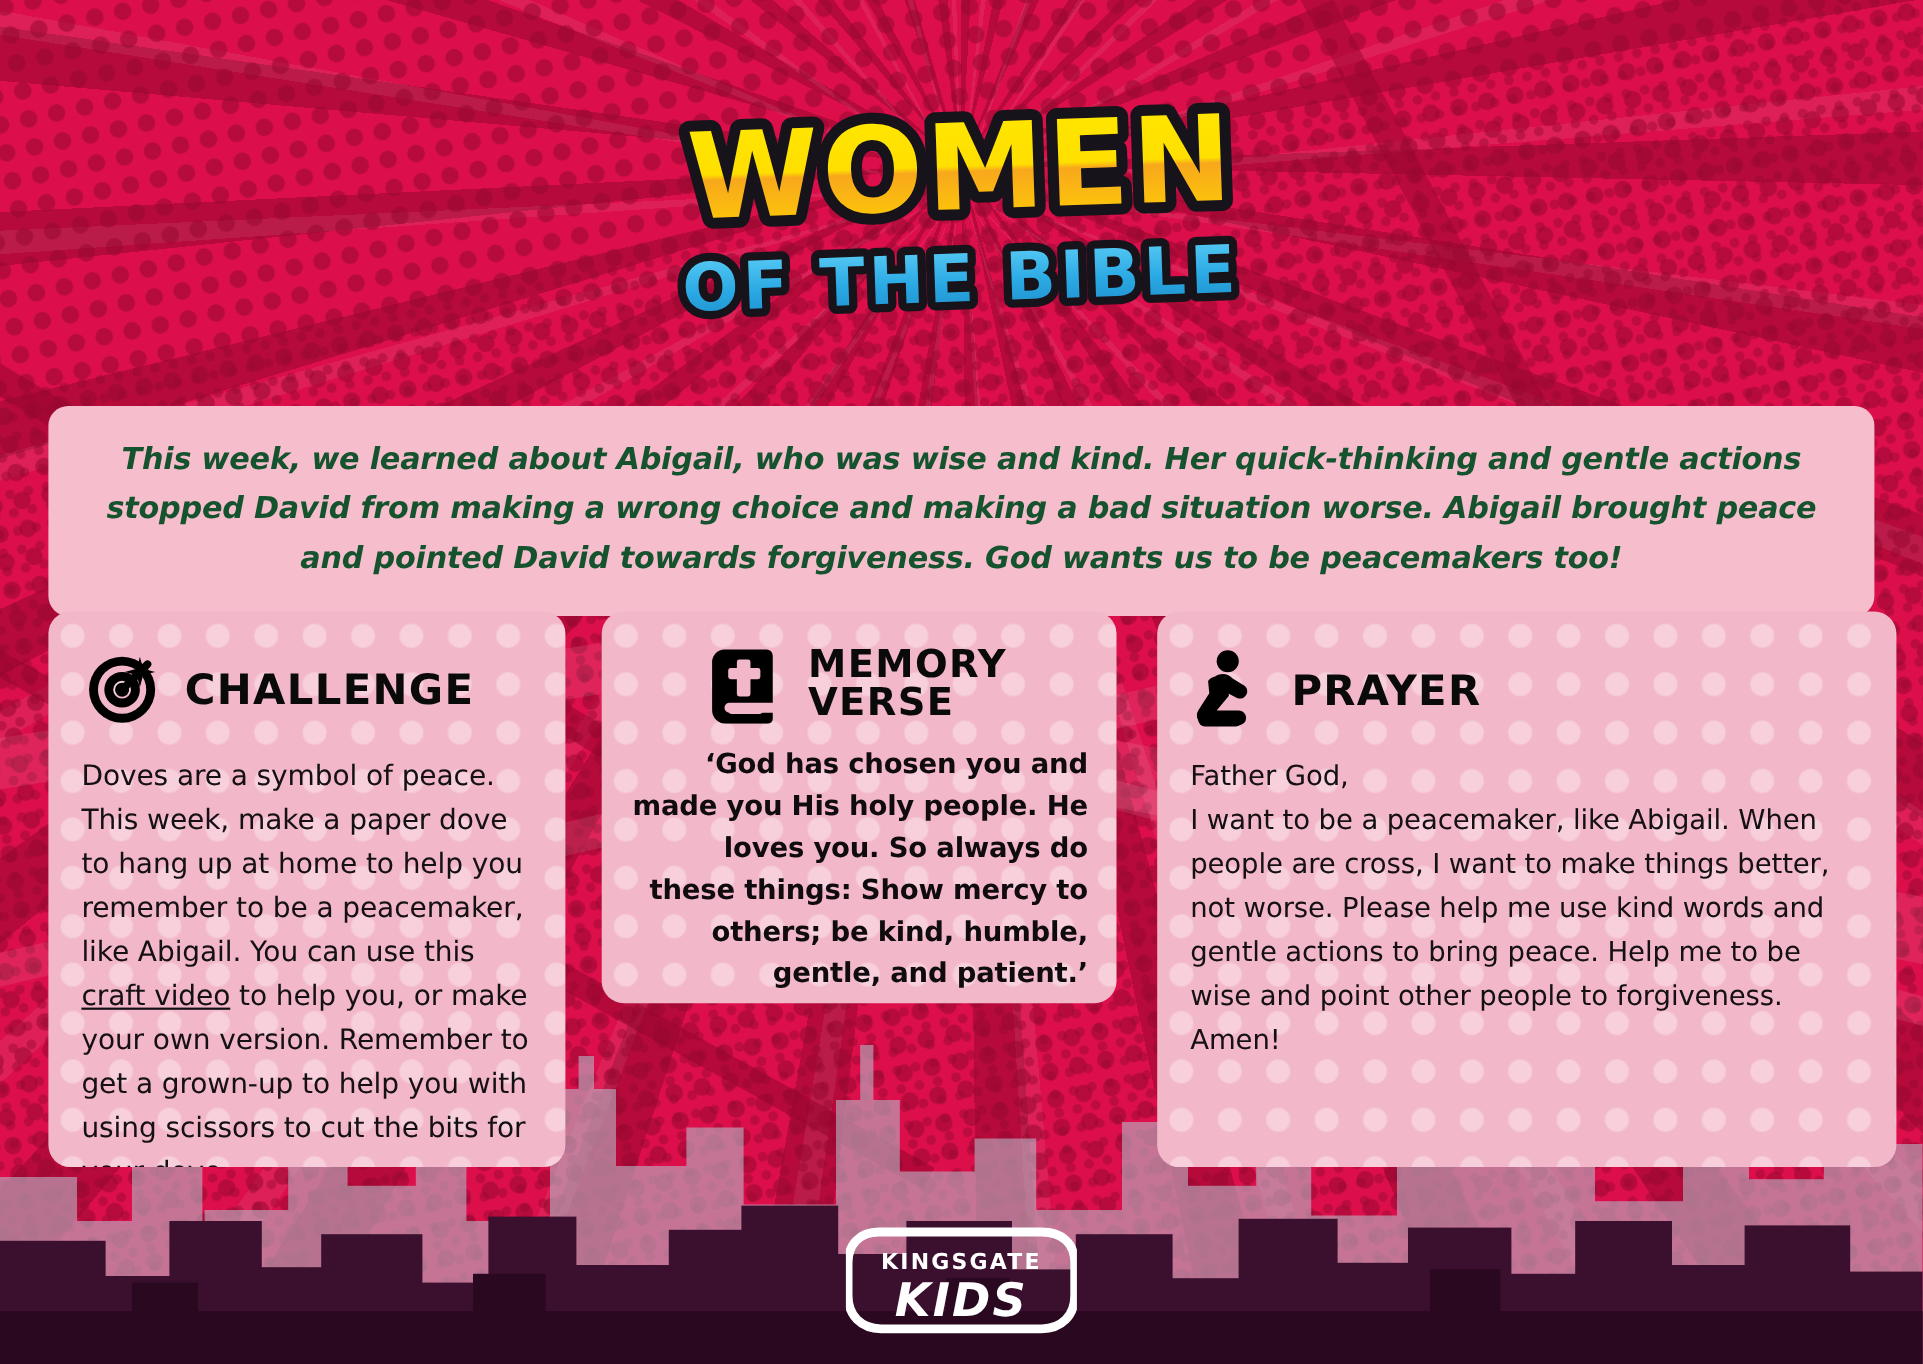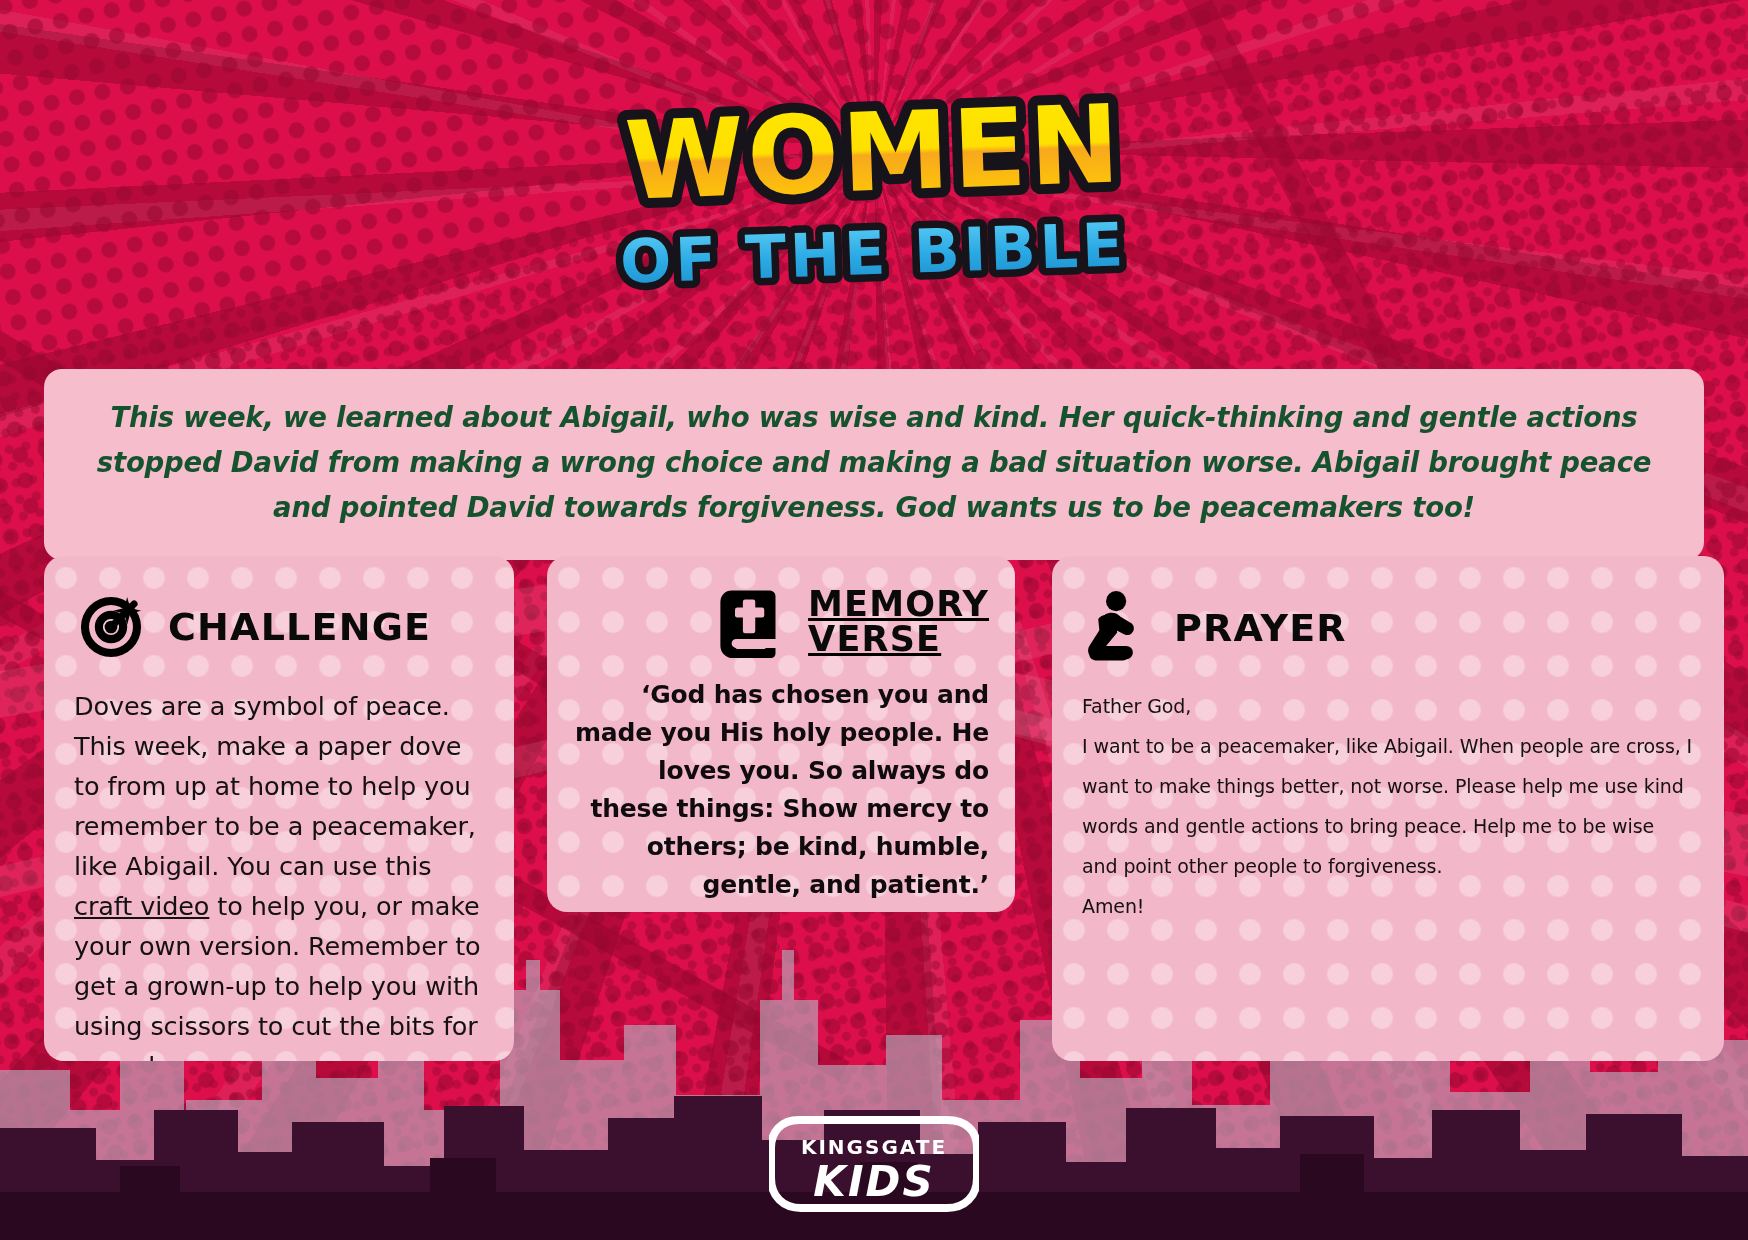--- a/index.html
+++ b/index.html
@@ -83,41 +83,41 @@
   #card-prayer{left:1052px;top:556px;width:672px;height:505px;padding:34px 30px 26px;}
 
   .card-head{display:flex;align-items:center;gap:20px;}
   .card-head .ico{flex:0 0 auto;display:flex;align-items:center;justify-content:center;}
   .card-title{
     font-family:"DejaVu Sans", sans-serif;
     font-weight:bold;color:#0a0a0a;
     font-size:38px;line-height:1.02;letter-spacing:1.2px;
     text-transform:uppercase;
   }
-  #card-verse .card-head{justify-content:flex-end;gap:22px;text-decoration:underline;}
+  #card-verse .card-head{justify-content:center;gap:22px;}
   #card-verse .card-title{font-size:35px;line-height:1.0;}
   #card-prayer .card-head{gap:26px;}
 
   .body-txt{
     margin-top:22px;color:#141014;
     font-family:"DejaVu Sans", sans-serif;
     font-size:25.5px;line-height:40px;letter-spacing:-0.1px;
   }
   .body-txt .lnk{}
 
   .verse-txt{
     margin-top:18px;text-align:right;color:#0f0b0e;
     font-family:"DejaVu Sans", sans-serif;
     font-weight:bold;font-size:25px;line-height:38px;letter-spacing:-0.2px;
   }
 
   .prayer-txt{
     margin-top:20px;color:#141014;
     font-family:"DejaVu Sans", sans-serif;
-    font-size:19px;line-height:40px;letter-spacing:-0.1px;
+    font-size:25px;line-height:40px;letter-spacing:-0.1px;
     white-space:pre-line;
   }
 
   
   .kgk{position:absolute;left:50%;bottom:20px;transform:translateX(-50%);}
 </style>
 </head>
 <body>
 
 <div class="bg">
@@ -245,21 +245,21 @@
             <path d="M32 6a26 26 0 1 0 0 52 26 26 0 0 0 0-52zm0 7a19 19 0 1 1 0 38 19 19 0 0 1 0-38z"></path>
             <path d="M32 18a14 14 0 1 0 0 28 14 14 0 0 0 0-28zm0 7a7 7 0 1 1 0 14 7 7 0 0 1 0-14z"></path>
             <circle cx="32" cy="32" r="5.5"></circle>
             <path d="M32 32 52 12" stroke="#000" stroke-width="6" stroke-linecap="round" fill="none"></path>
             <path d="M46 6l2.5 9.5L58 18l-9.5 2.5L46 30l-2.5-9.5L34 18l9.5-2.5z"></path>
           </svg>
         </span>
         <span class="card-title">CHALLENGE</span>
       </div>
       <div class="body-txt">
-        <span>Doves are a symbol of peace. This week, make a paper dove to from up at home to help you remember to be a peacemaker, like Abigail. You can use this </span><a class="lnk" href="#" style="color:inherit">craft video</a><span> to help you, or make your own version. Remember to get a grown-up to help you with using scissors to cut the bits for your dove.</span>
+        <span>Doves are a symbol of peace. This week, make a paper dove to hang up at home to help you remember to be a peacemaker, like Abigail. You can use this </span><a class="lnk" href="#" style="color:inherit">craft video</a><span> to help you, or make your own version. Remember to get a grown-up to help you with using scissors to cut the bits for your dove.</span>
       </div>
     </div>
   </section>
 
   <section class="card" id="card-verse">
     <div class="dots"></div>
     <div class="inner">
       <div class="card-head">
         <span class="ico">
           <svg width="66" height="72" viewBox="0 0 58 64" fill="#000">

